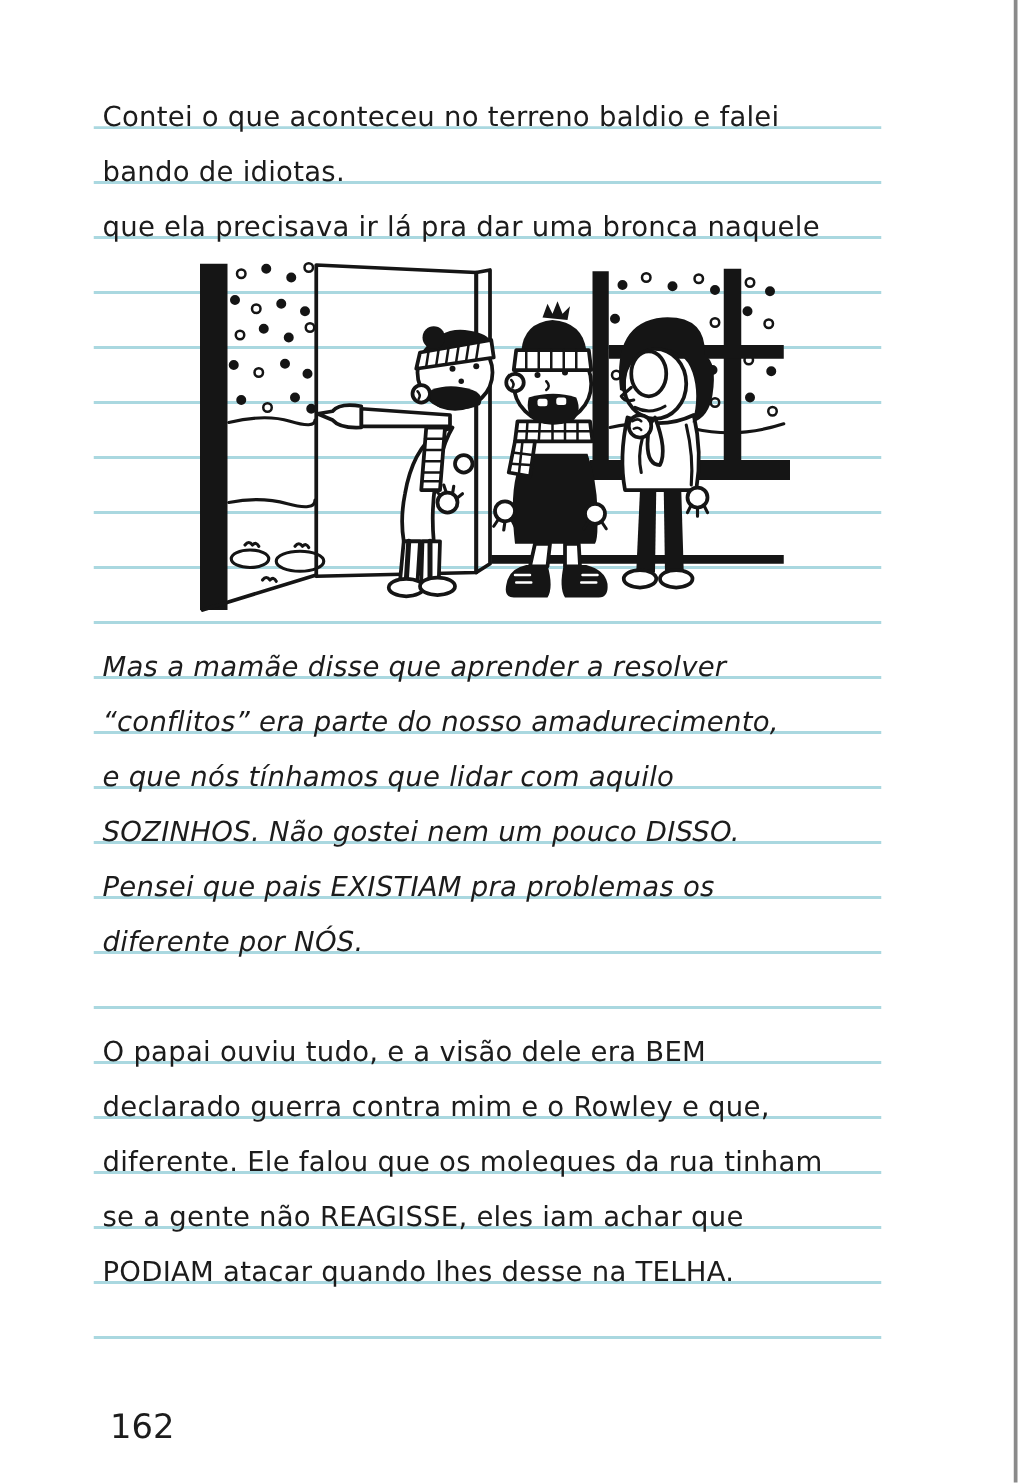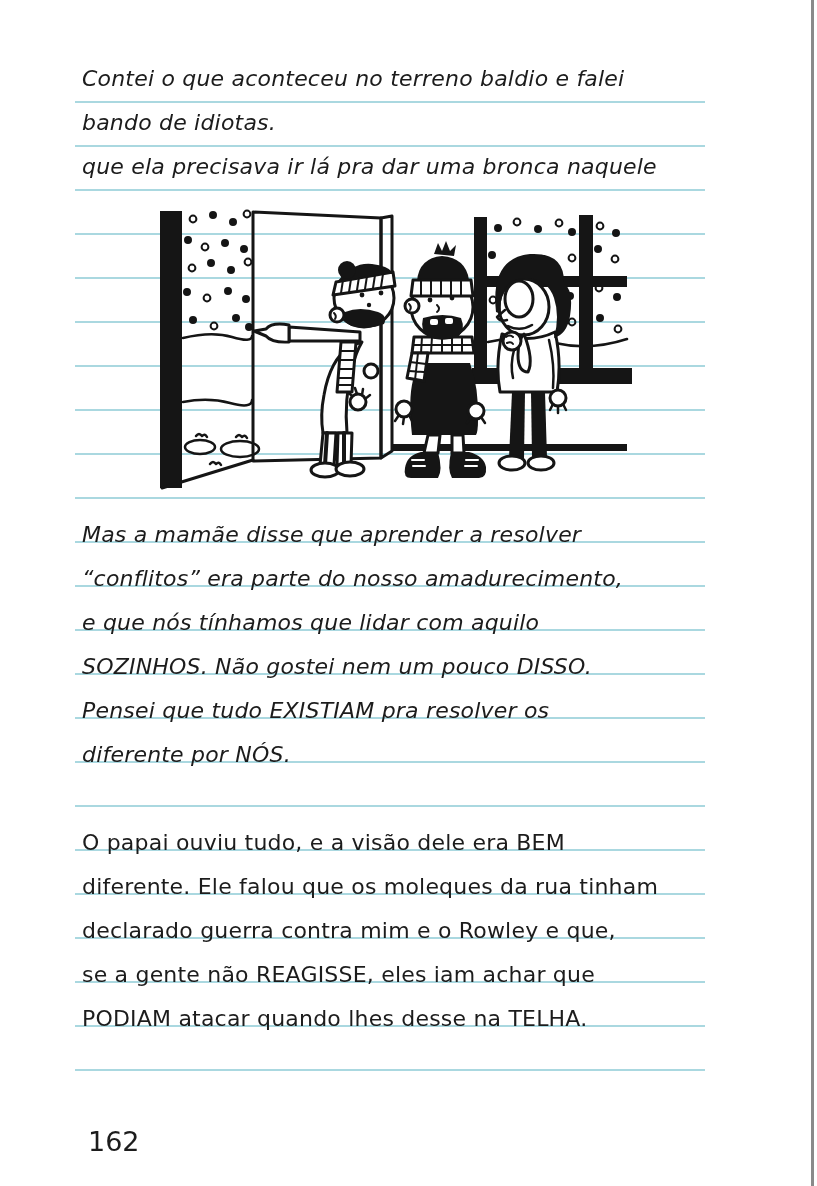--- a/index.html
+++ b/index.html
@@ -13,21 +13,21 @@
     background:repeating-linear-gradient(to bottom,#aad8e0 0,#aad8e0 2px,transparent 2px,transparent 44px);
     pointer-events:none;
   }
   .edge-line{
     position:absolute;left:811px;top:0;width:3px;height:1186px;background:#8a8a8a;
   }
   .para{
     position:absolute;left:82px;width:660px;
     font-size:22px;line-height:44px;letter-spacing:0.2px;white-space:nowrap;
   }
-  #p1{top:57px;font-style:italic;}
+  #p1{top:73px;}
   #p2{top:513px;font-style:italic;}
   #p3{top:821px;}
   .page-number{
     position:absolute;left:88px;top:1126px;font-size:27px;line-height:32px;
   }
   .illo{position:absolute;left:150px;top:195px;width:500px;height:310px;}
 </style>
 </head>
 <body>
 
@@ -189,25 +189,25 @@
     <path d="M506,337 q4,-3 7,0 M507,343 q4,-2 6,1" stroke-width="2"></path>
     <path d="M514,350 Q510,365 513,378" stroke-width="2.5"></path>
   </g>
 </svg>
 
 <div class="para" id="p2">
   <div>Mas a mamãe disse que aprender a resolver</div>
   <div>“conflitos” era parte do nosso amadurecimento,</div>
   <div>e que nós tínhamos que lidar com aquilo</div>
   <div>SOZINHOS. Não gostei nem um pouco DISSO.</div>
-  <div>Pensei que tudo EXISTIAM pra resolver os</div>
+  <div>Pensei que pais EXISTIAM pra problemas os</div>
   <div>diferente por NÓS.</div>
 </div>
 
 <div class="para" id="p3">
   <div>O papai ouviu tudo, e a visão dele era BEM</div>
+  <div>declarado guerra contra mim e o Rowley e que,</div>
   <div>diferente. Ele falou que os moleques da rua tinham</div>
-  <div>declarado guerra contra mim e o Rowley e que,</div>
   <div>se a gente não REAGISSE, eles iam achar que</div>
   <div>PODIAM atacar quando lhes desse na TELHA.</div>
 </div>
 
 <div class="page-number">162</div>
 
 </body></html>

